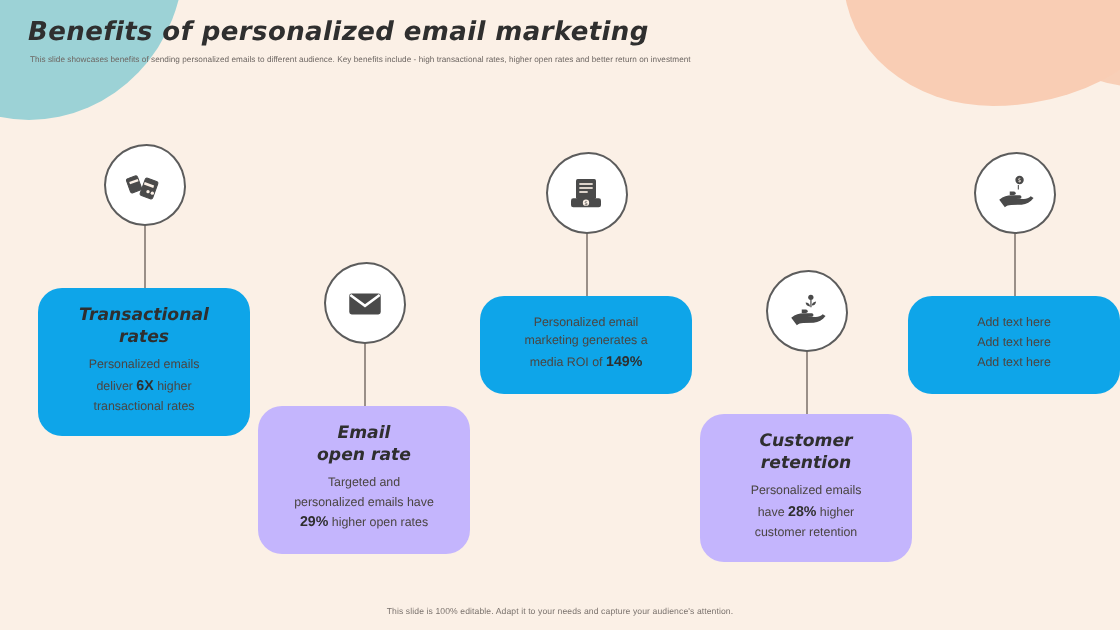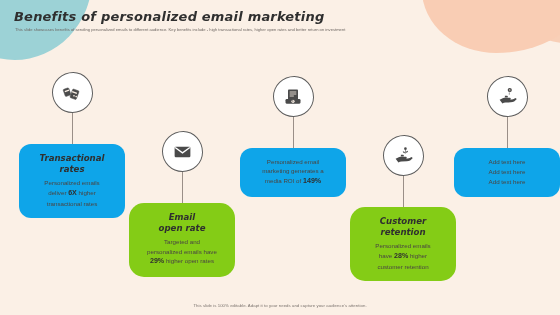--- a/index.html
+++ b/index.html
@@ -125,21 +125,21 @@
     position: absolute;
     left: 0;
     width: 106px;
     box-sizing: border-box;
     border-radius: 12px;
     padding: 9px 7px 10px 7px;
     text-align: center;
     z-index: 2;
   }
   .card.teal  { background: #0ea5e9; }
-  .card.peach { background: #84cc16; border-radius: 15px; }
+  .card.peach { background: #c4b5fd; }
 
   .card-title {
     font-family: "DejaVu Sans", sans-serif;
     font-style: italic;
     font-weight: 600;
     font-size: 8.6px;
     line-height: 1.25;
     color: #2f2f2f;
     margin: 0 0 4px 0;
     white-space: pre-line;

